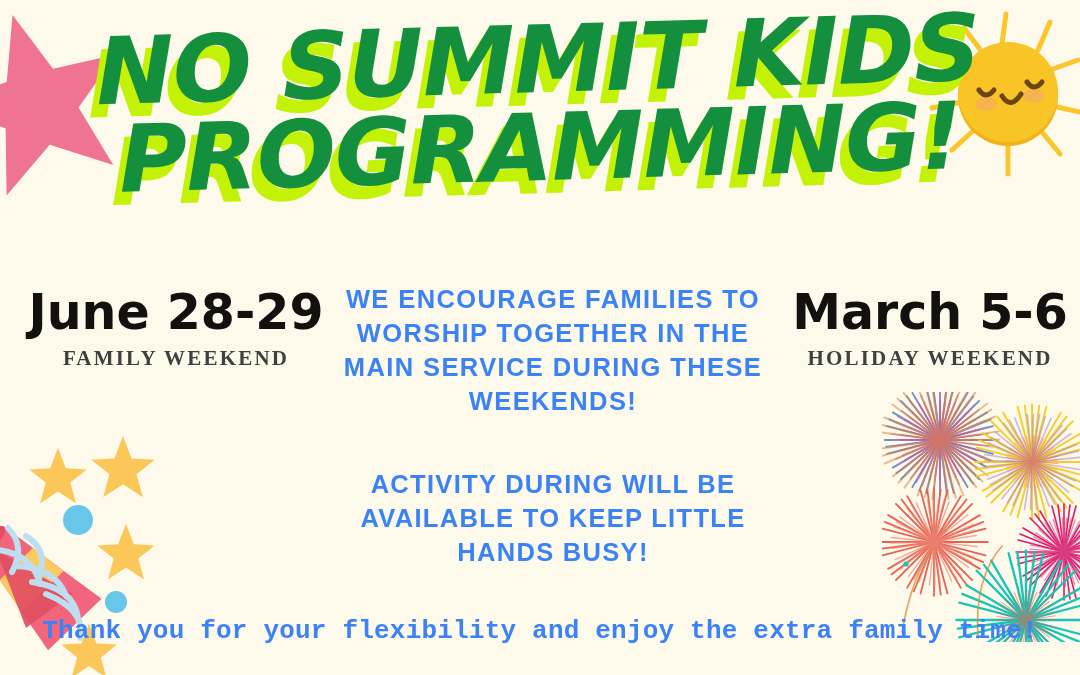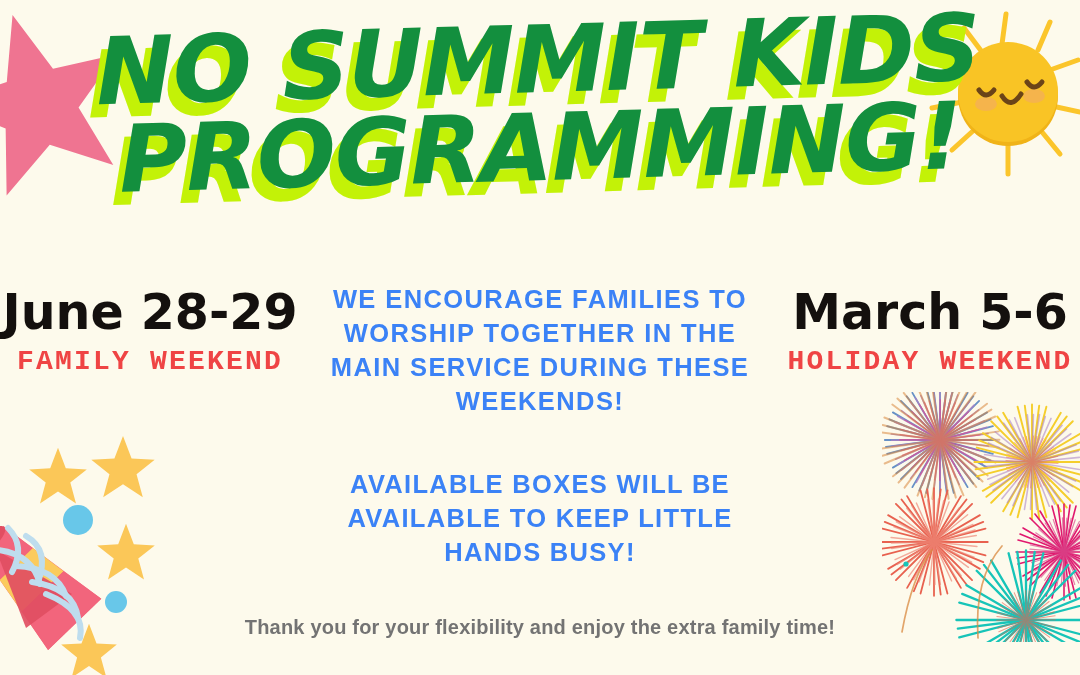--- a/index.html
+++ b/index.html
@@ -101,43 +101,44 @@
 
   
   #mid-row {
     position: absolute;
     left: 0;
     top: 282px;
     width: 1080px;
     display: flex;
     align-items: flex-start;
     justify-content: space-between;
+    padding-left: 26px;
   }
 
   .side-col {
     width: 300px;
     text-align: center;
     padding-top: 6px;
     flex: 0 0 300px;
   }
 
   .side-date {
     font-family: "DejaVu Sans", sans-serif;
     font-weight: bold;
     font-size: 49px;
     color: #14100E;
     line-height: 1.02;
     letter-spacing: 0px;
   }
 
   .side-sub {
-    font-family: Liberation Mono, monospace;
-    font-weight: bold;
-    font-size: 28px;
-    color: #ef4444;
+    font-family: Liberation Serif, serif;
+    font-weight: bold;
+    font-size: 21px;
+    color: #404040;
     letter-spacing: 2.2px;
     margin-top: 8px;
     white-space: nowrap;
   }
 
   .center-col {
     flex: 0 0 440px;
     width: 440px;
     text-align: center;
   }
@@ -156,25 +157,25 @@
     letter-spacing: 1.3px;
   }
 
   
   #tagline {
     position: absolute;
     left: 0;
     top: 616px;
     width: 1080px;
     text-align: center;
-    font-family: Liberation Sans, sans-serif;
-    font-weight: bold;
-    font-size: 20px;
+    font-family: Liberation Mono, monospace;
+    font-weight: bold;
+    font-size: 26px;
     letter-spacing: 0.2px;
-    color: #737373;
+    color: #3b82f6;
   }
 </style>
 </head>
 <body>
 
 <div id="poster">
 
   <div class="decor pink-star">
     <svg viewBox="0 0 200 200" width="185" height="185" aria-hidden="true">
       <path d="M100 6 L126 74 L196 78 L141 122 L160 192 L100 152 L40 192 L59 122 L4 78 L74 74 Z" fill="#EF7491"></path>
@@ -344,21 +345,21 @@
 
   <div id="mid-row">
 
     <div class="side-col">
       <div class="side-date">June 28-29</div>
       <div class="side-sub">FAMILY WEEKEND</div>
     </div>
 
     <div class="center-col">
       <p class="body-para first">WE ENCOURAGE FAMILIES TO WORSHIP TOGETHER IN THE MAIN SERVICE DURING THESE WEEKENDS!</p>
-      <p class="body-para second">AVAILABLE BOXES WILL BE AVAILABLE TO KEEP LITTLE HANDS BUSY!</p>
+      <p class="body-para second">ACTIVITY DURING WILL BE AVAILABLE TO KEEP LITTLE HANDS BUSY!</p>
     </div>
 
     <div class="side-col">
       <div class="side-date">March 5-6</div>
       <div class="side-sub">HOLIDAY WEEKEND</div>
     </div>
 
   </div>
 
   <div id="tagline">Thank you for your flexibility and enjoy the extra family time!</div>

